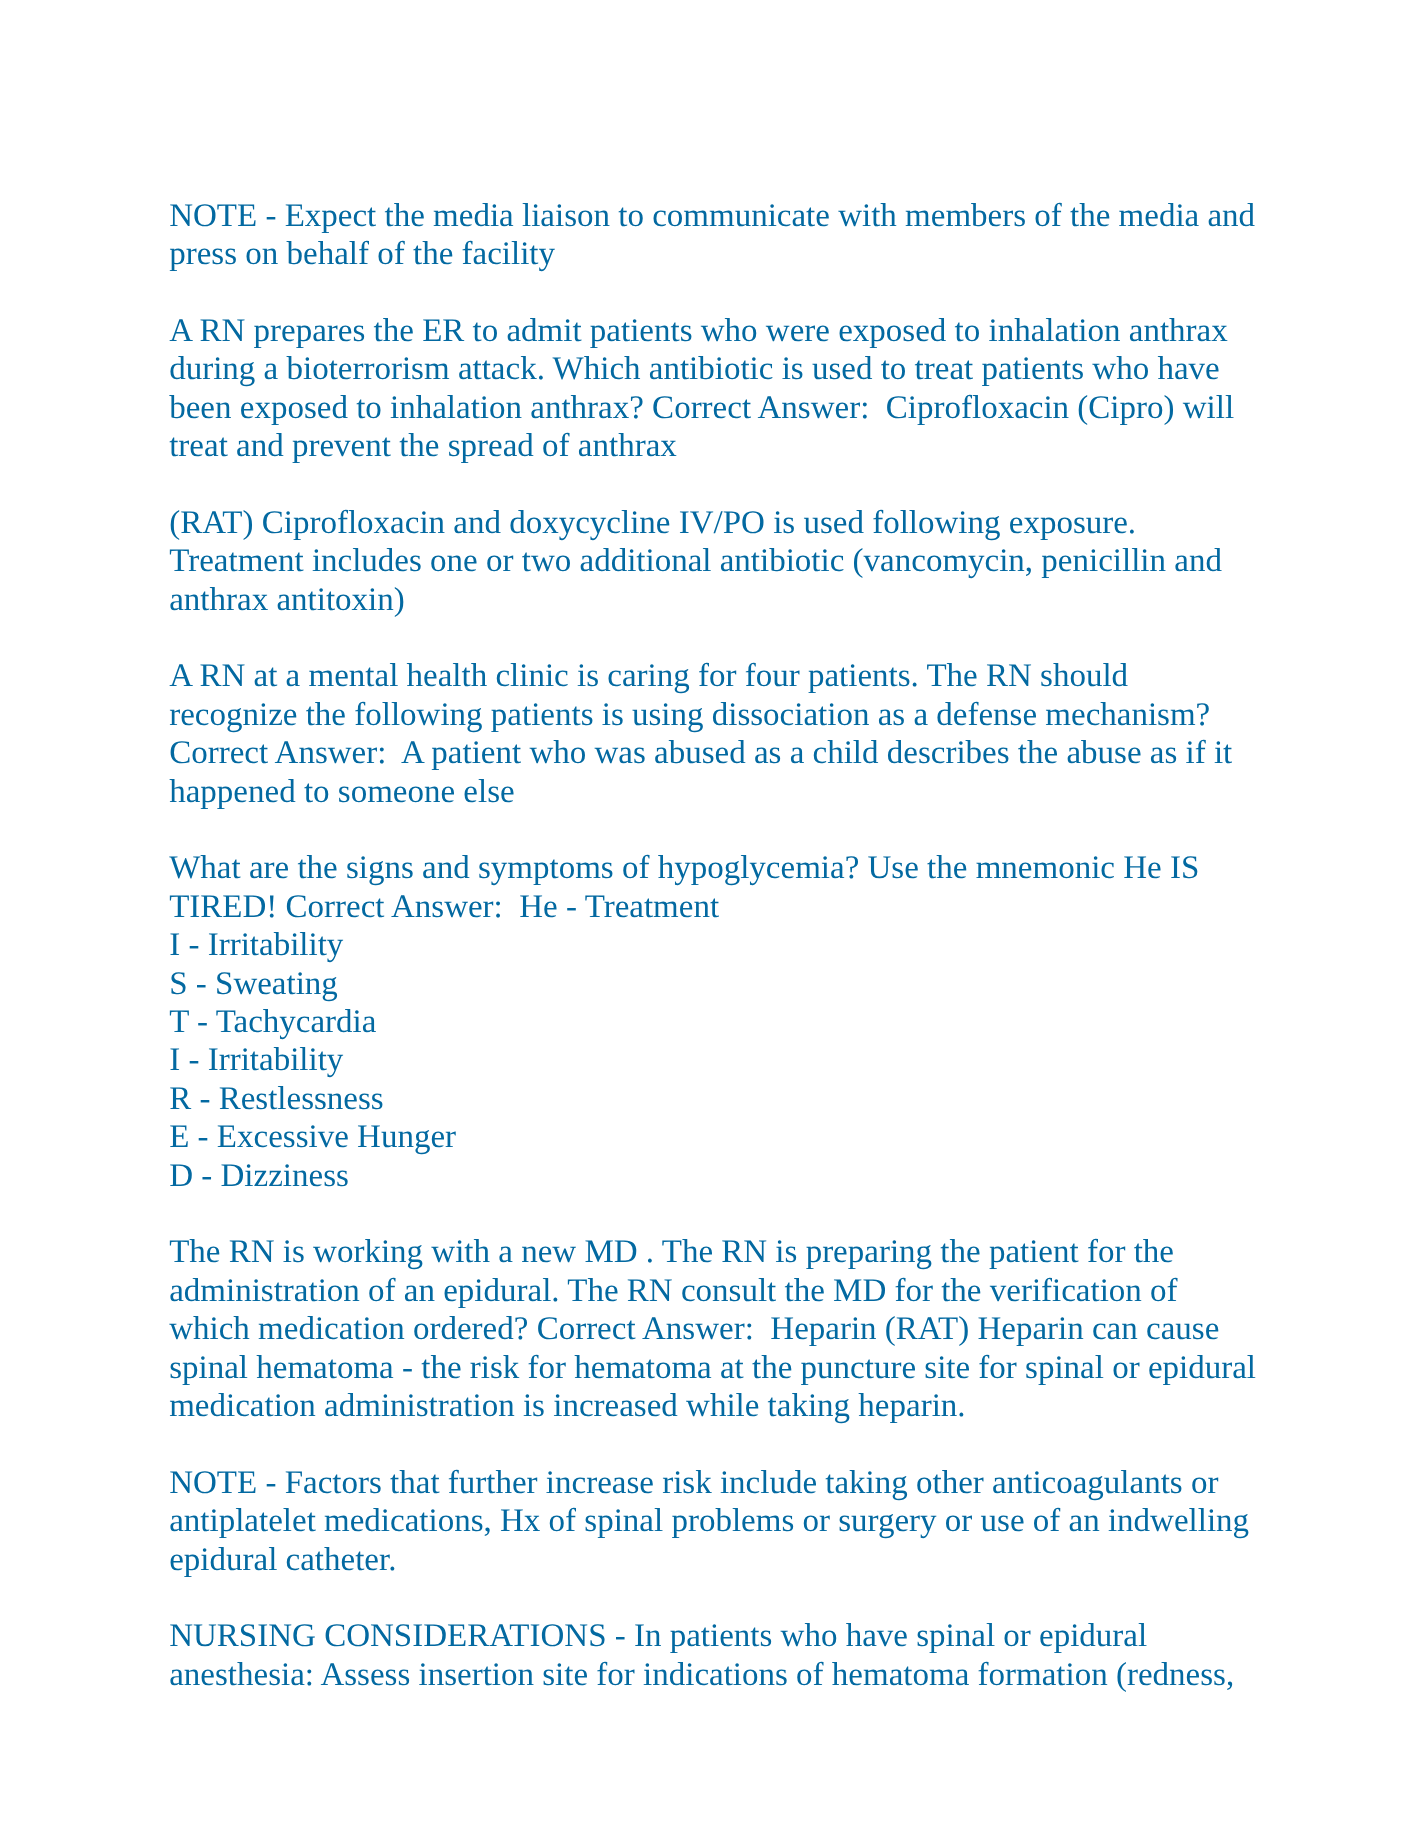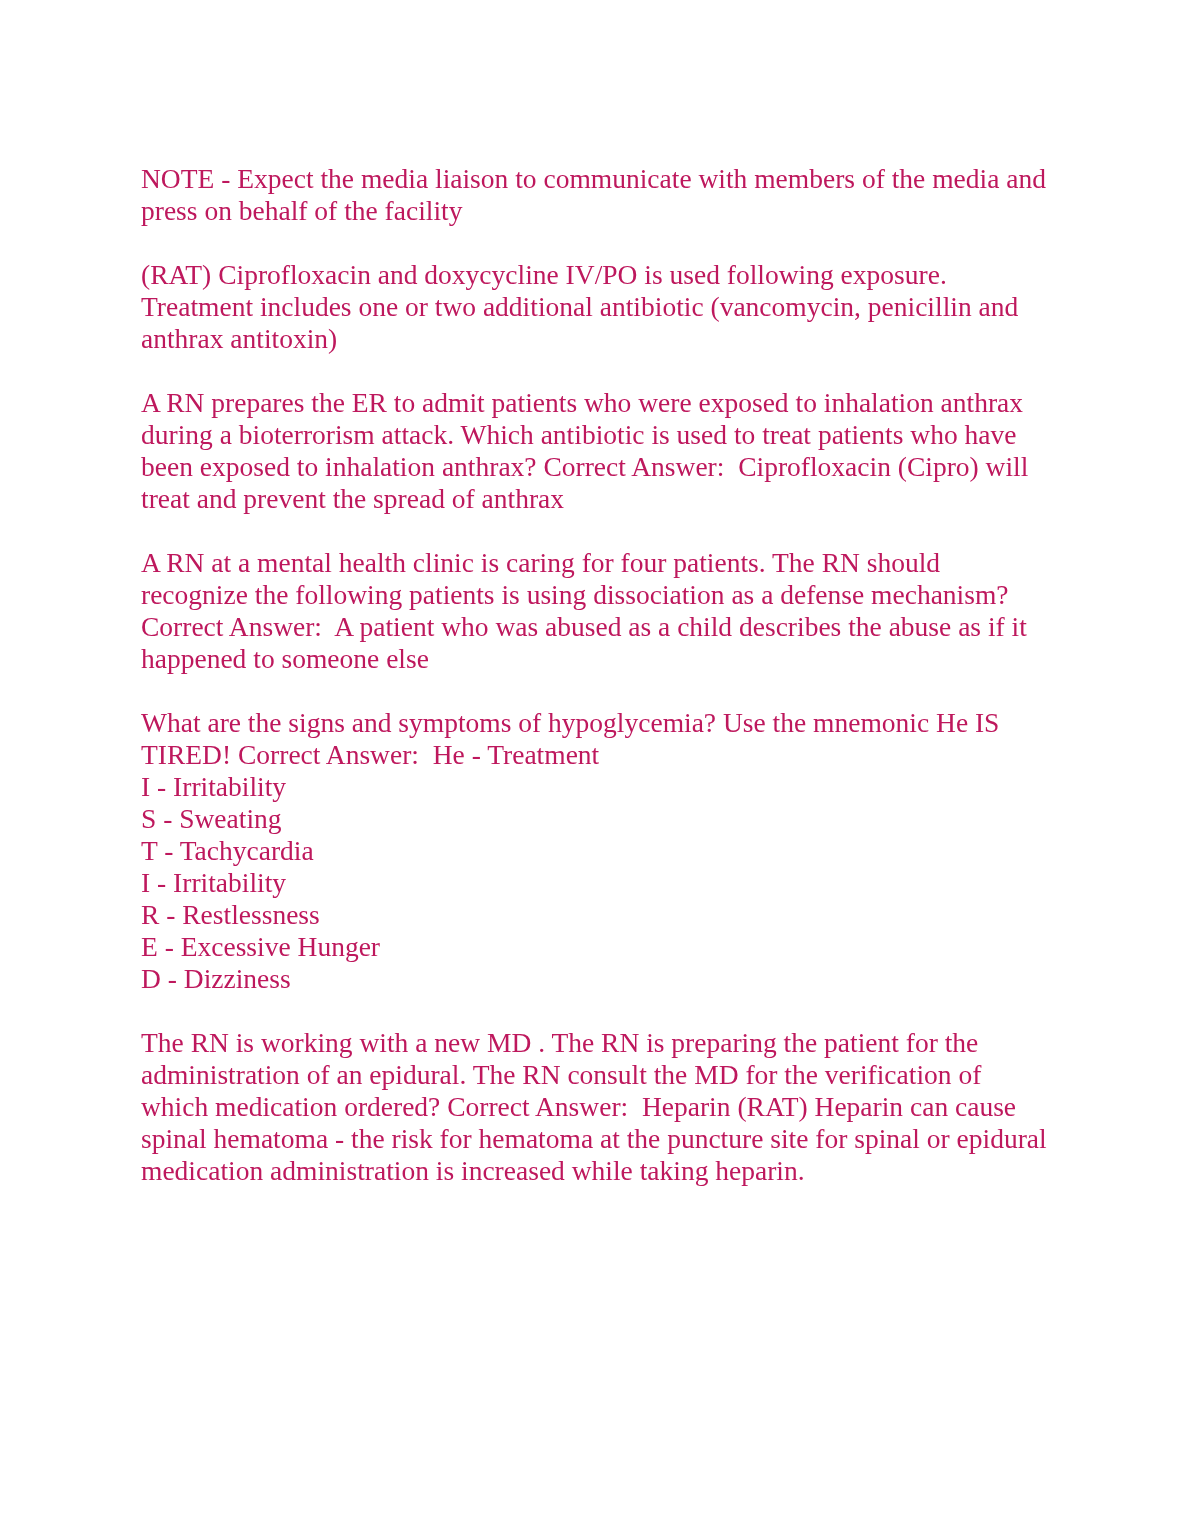--- a/index.html
+++ b/index.html
@@ -15,43 +15,45 @@
     overflow: hidden;
   }
   .content {
     position: absolute;
     left: 141px;
     top: 163px;
     width: 912px;
     font-family: "Liberation Serif", "DejaVu Serif", serif;
     font-size: 27.5px;
     line-height: 32px;
-    color: #be185d;
+    color: #0369a1;
   }
   .content p {
     margin: 0 0 32px 0;
     white-space: pre-wrap;
     word-spacing: normal;
   }
   .content p:last-child {
     margin-bottom: 0;
   }
 </style>
 </head>
 <body>
 
 <div class="page">
   <div class="content">
       <p>NOTE - Expect the media liaison to communicate with members of the media and press on behalf of the facility</p>
+      <p>A RN prepares the ER to admit patients who were exposed to inhalation anthrax during a bioterrorism attack. Which antibiotic is used to treat patients who have been exposed to inhalation anthrax? Correct Answer:  Ciprofloxacin (Cipro) will treat and prevent the spread of anthrax</p>
       <p>(RAT) Ciprofloxacin and doxycycline IV/PO is used following exposure. Treatment includes one or two additional antibiotic (vancomycin, penicillin and anthrax antitoxin)</p>
-      <p>A RN prepares the ER to admit patients who were exposed to inhalation anthrax during a bioterrorism attack. Which antibiotic is used to treat patients who have been exposed to inhalation anthrax? Correct Answer:  Ciprofloxacin (Cipro) will treat and prevent the spread of anthrax</p>
       <p>A RN at a mental health clinic is caring for four patients. The RN should recognize the following patients is using dissociation as a defense mechanism? Correct Answer:  A patient who was abused as a child describes the abuse as if it happened to someone else</p>
       <p>What are the signs and symptoms of hypoglycemia? Use the mnemonic He IS TIRED! Correct Answer:  He - Treatment
 I - Irritability
 S - Sweating
 T - Tachycardia
 I - Irritability
 R - Restlessness
 E - Excessive Hunger
 D - Dizziness</p>
       <p>The RN is working with a new MD . The RN is preparing the patient for the administration of an epidural. The RN consult the MD for the verification of which medication ordered? Correct Answer:  Heparin (RAT) Heparin can cause spinal hematoma - the risk for hematoma at the puncture site for spinal or epidural medication administration is increased while taking heparin.</p>
+      <p>NOTE - Factors that further increase risk include taking other anticoagulants or antiplatelet medications, Hx of spinal problems or surgery or use of an indwelling epidural catheter.</p>
+      <p>NURSING CONSIDERATIONS - In patients who have spinal or epidural anesthesia: Assess insertion site for indications of hematoma formation (redness,</p>
     </div>
 </div>
 
 </body></html>

